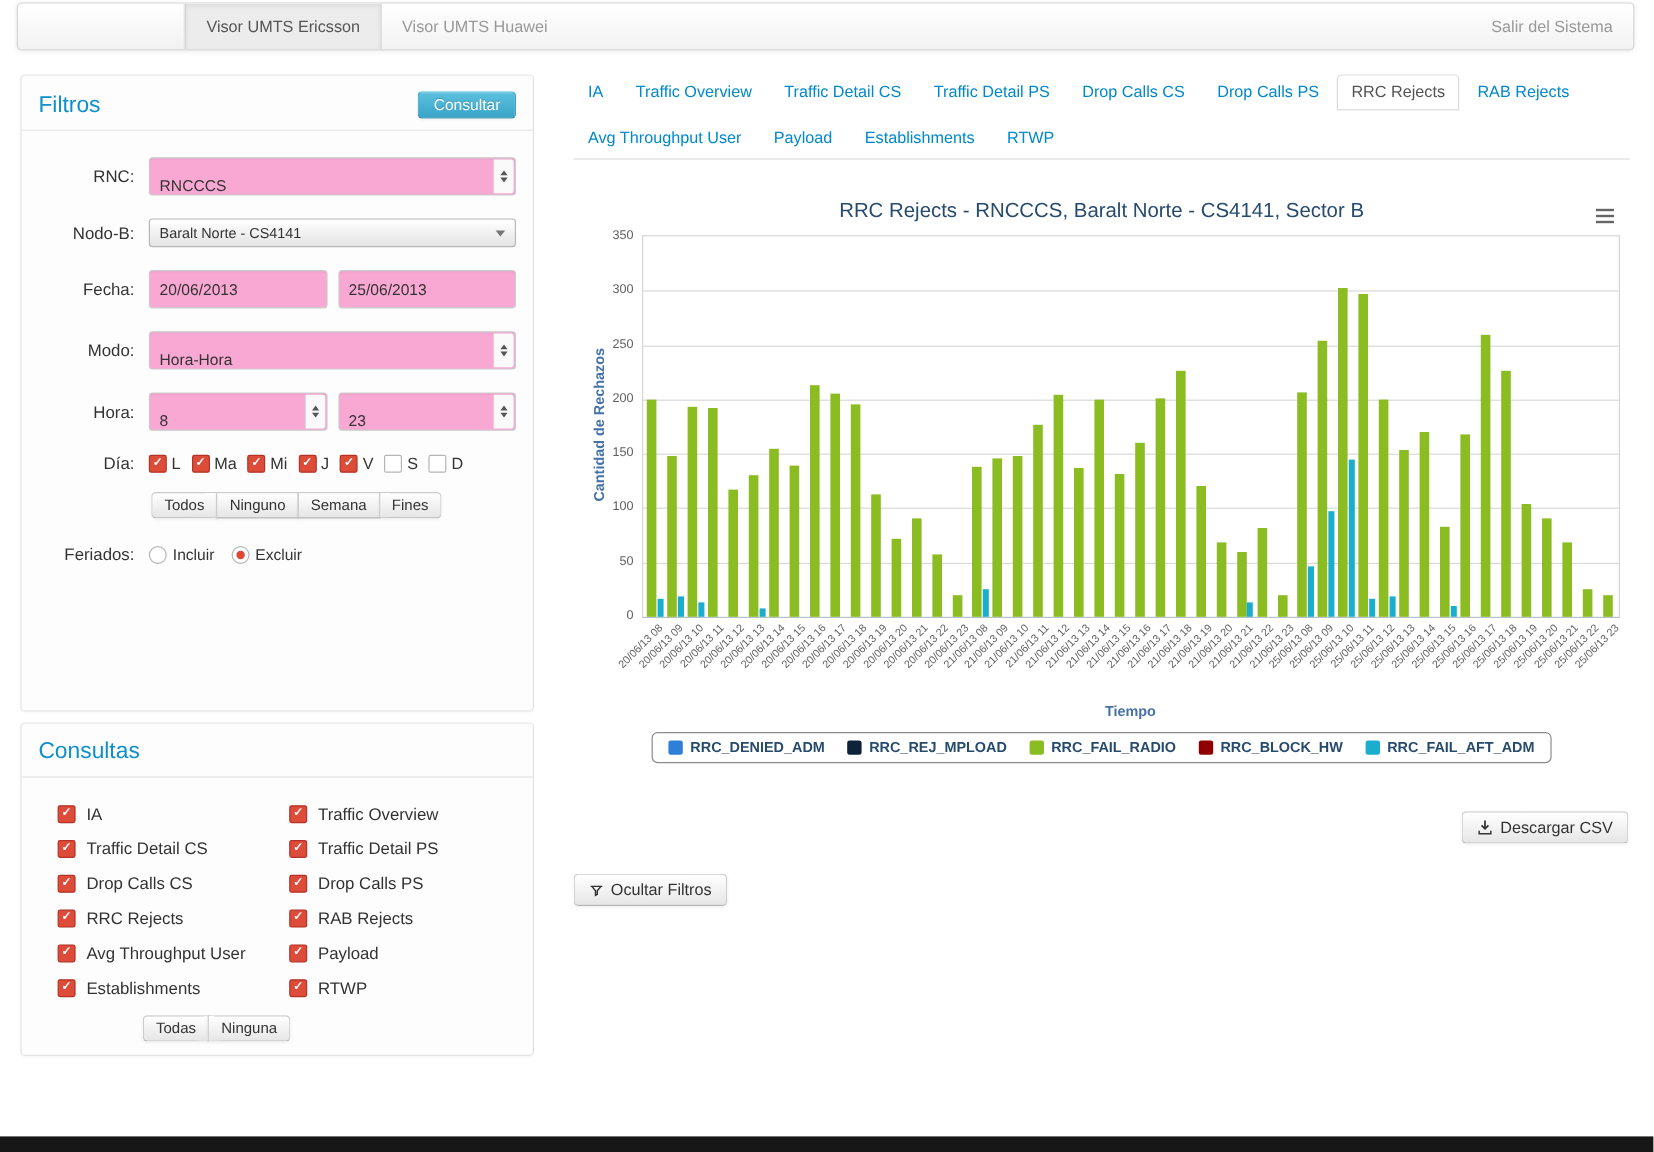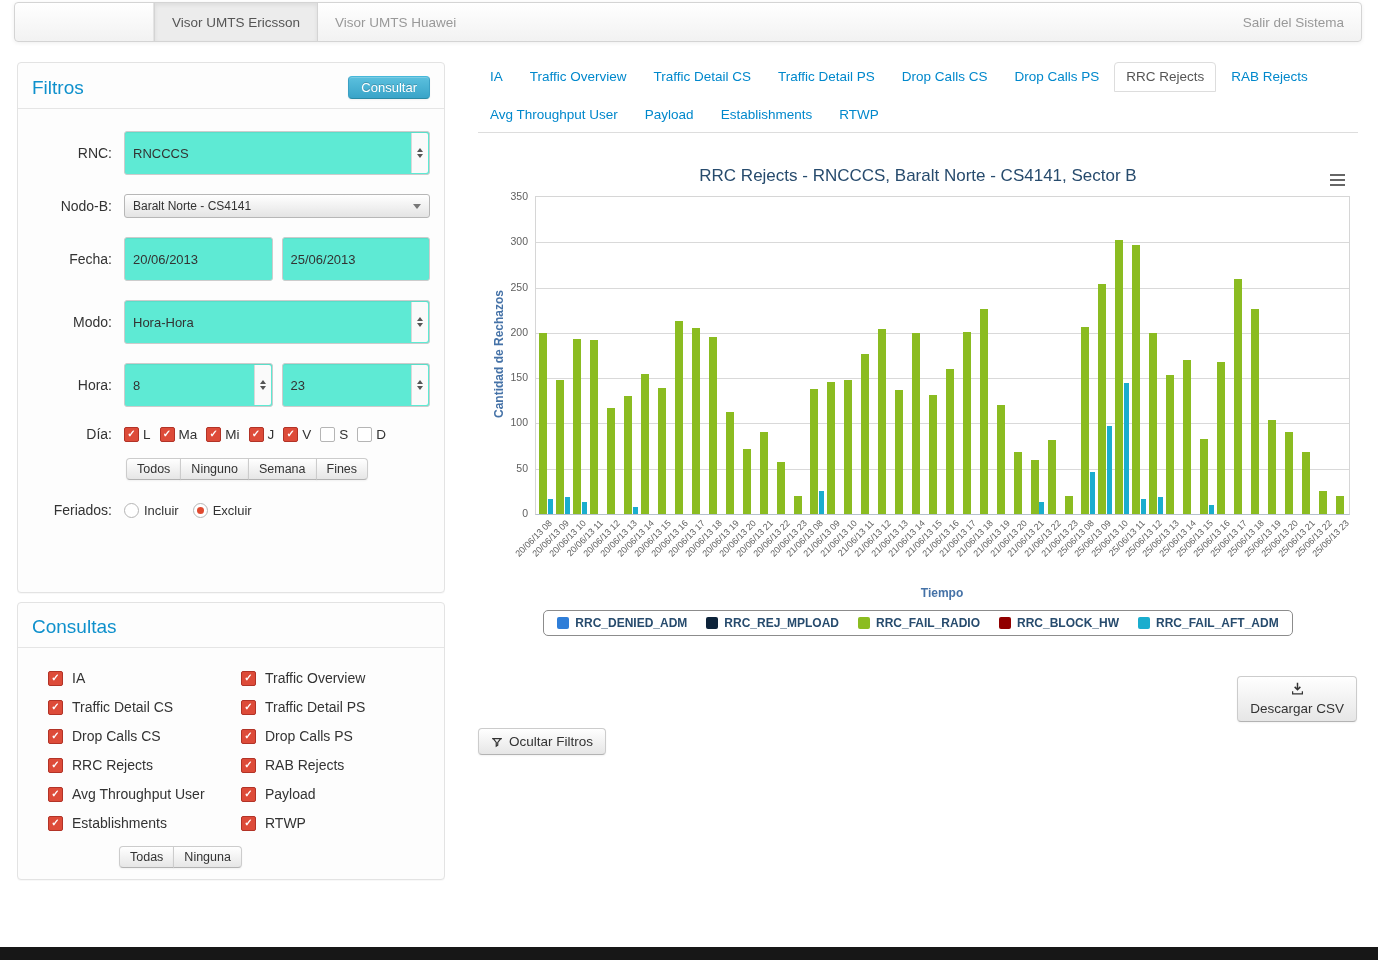--- a/index.html
+++ b/index.html
@@ -33,22 +33,22 @@
   #consultas-panel{top:602px;height:278px;}
   .panel-head{display:flex;justify-content:space-between;align-items:center;padding:13px 14px 9px;}
   .panel-title{color:#0e90cc;font-size:19px;}
   .panel-hr{border:0;border-top:1px solid #e5e5e5;margin:0 0 22px;}
   .frow{display:flex;align-items:center;margin:0 14px 19px;}
   .flabel{width:80px;text-align:right;padding-right:12px;font-size:14px;color:#333;flex:none;}
   .fctl{flex:1;display:flex;gap:9px;}
   .fctl>*{flex:1;}
   
   .sel,.txt{
-    position:relative;height:44px;background:#5eead4;border:1px solid #ccc;border-radius:3px;
-    display:flex;align-items:center;padding:0 22px 0 8px;font-size:13px;color:#333;
+    position:relative;height:32px;background:#f9a8d4;border:1px solid #ccc;border-radius:3px;
+    display:flex;align-items:flex-end;padding:0 22px 0 8px;font-size:13px;color:#333;
     box-shadow:inset 0 1px 1px rgba(0,0,0,.06);box-sizing:border-box;cursor:pointer;
   }
   .txt{padding:0 8px;width:100%;font-family:"Liberation Sans",sans-serif;}
   .sel .arrows{
     position:absolute;right:1px;top:1px;bottom:1px;width:16px;background:#fafafa;
     border-left:1px solid #d8d8d8;display:flex;flex-direction:column;align-items:center;justify-content:center;gap:2px;
     border-radius:0 2px 2px 0;
   }
   .tri-up{width:0;height:0;border-left:3px solid transparent;border-right:3px solid transparent;border-bottom:4px solid #555;}
   .tri-dn{width:0;height:0;border-left:3px solid transparent;border-right:3px solid transparent;border-top:4px solid #555;}
@@ -123,21 +123,21 @@
     white-space:nowrap;font-size:9px;color:#606060;
   }
   .legend-wrap{position:absolute;left:0;right:0;top:452px;text-align:center;}
   .legend{
     display:inline-flex;align-items:center;gap:19px;border:1px solid #8c8c8c;border-radius:5px;
     padding:5px 13px;background:#fff;
   }
   .legend-item{display:inline-flex;align-items:center;gap:6px;cursor:pointer;}
   .legend-item .swatch{width:12px;height:12px;border-radius:2px;display:inline-block;flex:none;}
   .legend-item .ltext{font-size:12px;font-weight:bold;color:#274b6d;}
-  .btn-csv{position:absolute;top:614px;right:1px;flex-direction:column;}
+  .btn-csv{position:absolute;top:614px;right:1px;}
   .btn-ocultar{position:absolute;top:666px;left:0;}
   .footer-bar{position:absolute;left:0;right:0;bottom:0;height:13px;background:#171717;}
 </style>
 </head>
 <body>
 
 <div class="navbar">
   <div class="nav-brand-space"></div>
   <div class="nav-item active">Visor UMTS Ericsson</div>
   <div class="nav-item">Visor UMTS Huawei</div>

